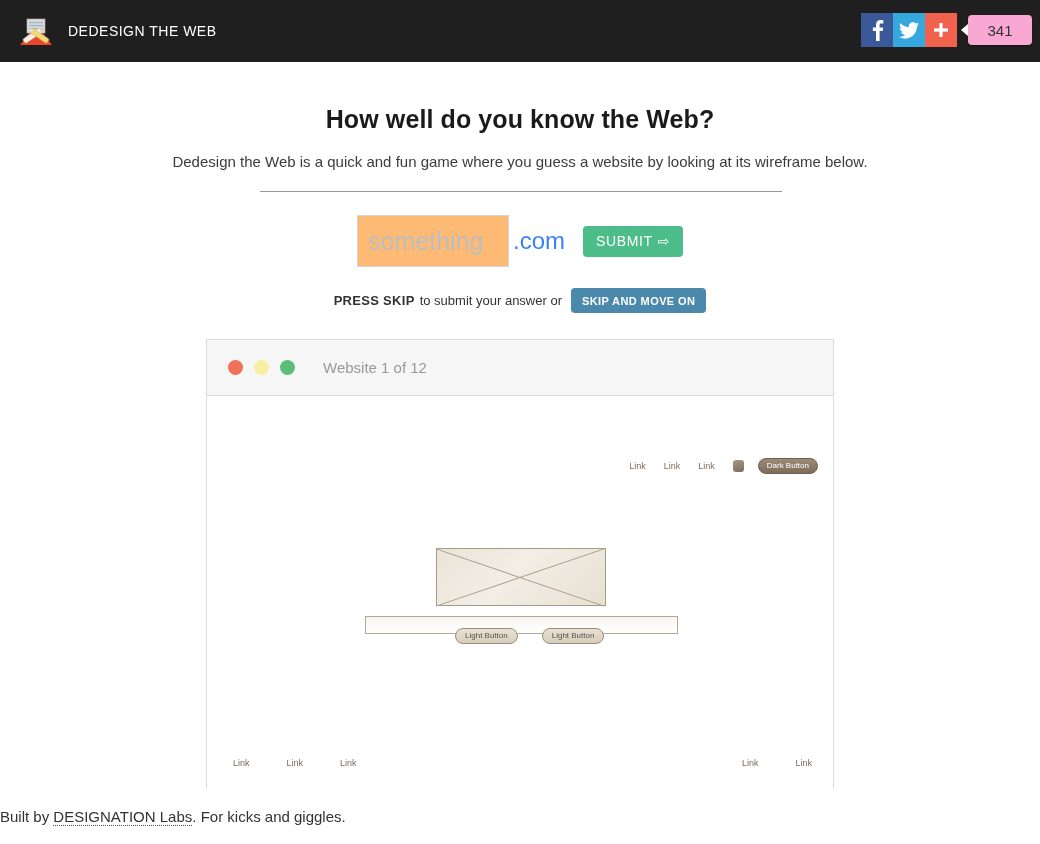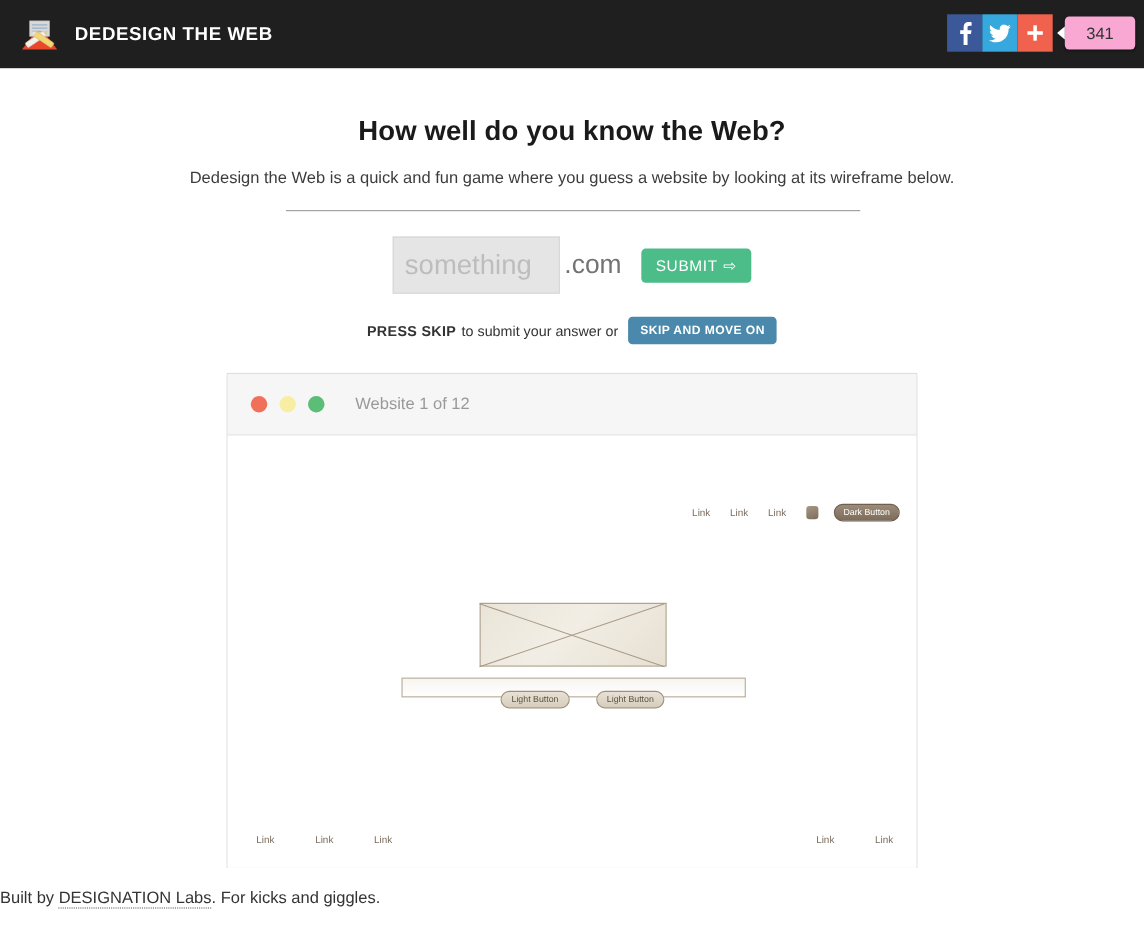--- a/index.html
+++ b/index.html
@@ -34,23 +34,23 @@
     gap: 12px;
   }
   .brand-logo {
     width: 40px;
     height: 30px;
     position: relative;
     display: block;
   }
   .brand-title {
     color: #ffffff;
-    font-size: 17px;
+    font-size: 14px;
     letter-spacing: 0.5px;
-    font-weight: 700;
+    font-weight: 400;
     white-space: nowrap;
   }
 
   .social-cluster {
     position: absolute;
     right: 8px;
     top: 13px;
     display: flex;
     align-items: center;
   }
@@ -135,31 +135,31 @@
   .guess-label {
     font-size: 24px;
     color: #1a1a1a;
     margin-right: 18px;
   }
   .guess-input {
     width: 152px;
     height: 52px;
     box-sizing: border-box;
     border: 1px solid #d6d6d6;
-    background: #e5e5e5;
+    background: #fdba74;
     font-size: 25px;
     color: #333333;
     padding: 0 10px;
     font-family: "Liberation Sans", sans-serif;
     outline: none;
   }
   .guess-input::placeholder { color: #bdbdbd; }
   .dotcom {
     font-size: 24px;
-    color: #737373;
+    color: #3b82f6;
     margin-left: 4px;
     margin-right: 18px;
   }
   .submit-button {
     background: #4cbd89;
     color: #ffffff;
     border: none;
     border-radius: 4px;
     height: 31px;
     padding: 0 13px;

